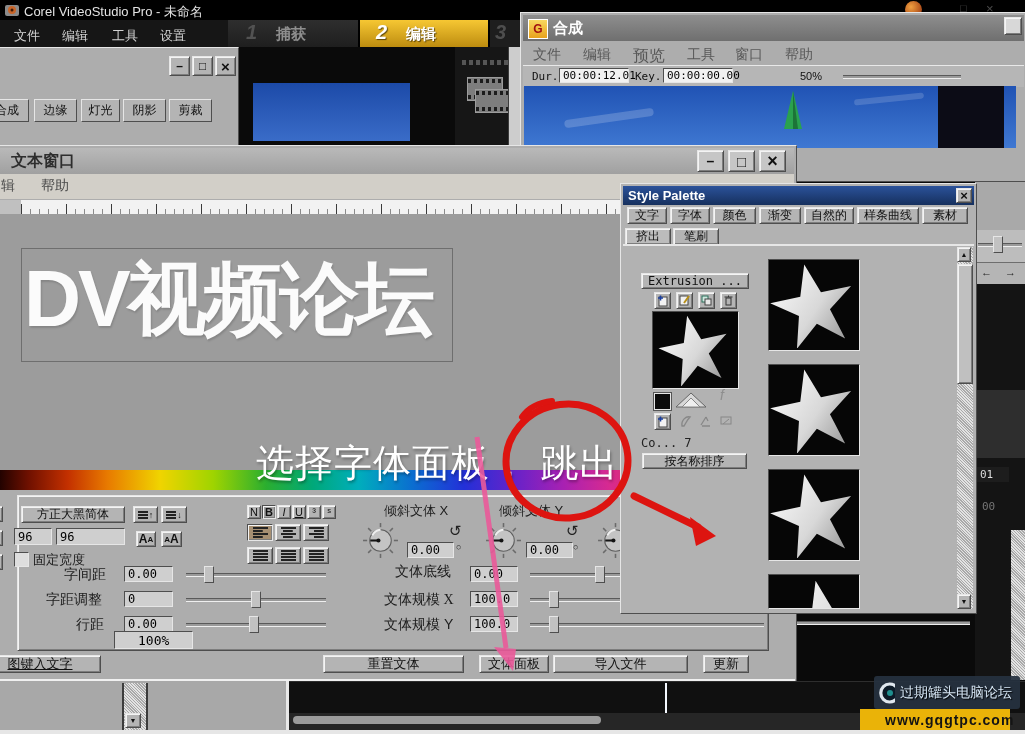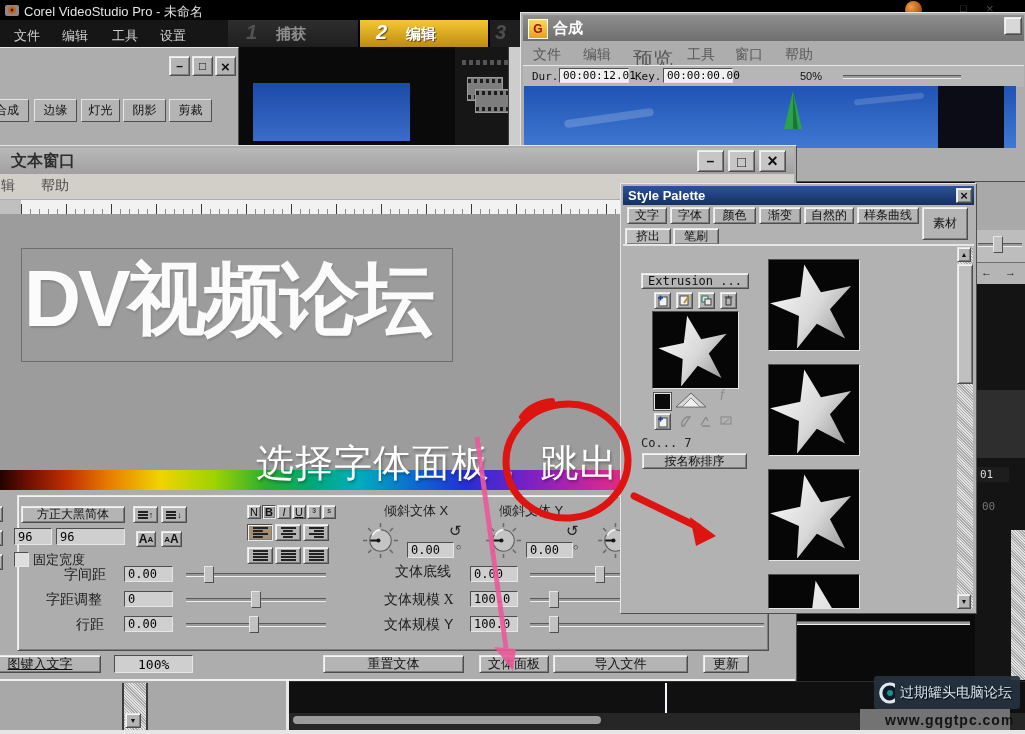--- a/index.html
+++ b/index.html
@@ -182,21 +182,21 @@
 
   <div class="abs win raised" style="left:520px;top:12px;width:505px;height:168px;">
     <div style="position:absolute;left:2px;top:2px;right:2px;height:26px;background:linear-gradient(#8e8e8e,#6f6f6f);">
       <span style="position:absolute;left:5px;top:4px;width:18px;height:18px;background:linear-gradient(#f8d860,#e8a21c);
                    color:#a01010;font:bold 12px 'Liberation Sans',sans-serif;text-align:center;line-height:18px;border:1px solid #fff;">G</span>
       <span style="position:absolute;left:30px;top:4px;font-size:15px;font-weight:bold;color:#fff;">合成</span>
       <div class="btn raised2" style="position:absolute;right:2px;top:2px;width:18px;height:18px;background:#d8d8d8;"></div>
     </div>
     <span class="abs" style="left:12px;top:33px;font-size:14px;color:#585858;">文件</span>
     <span class="abs" style="left:62px;top:33px;font-size:14px;color:#585858;">编辑</span>
-    <span class="abs" style="left:112px;top:33px;font-size:20px;color:#585858;">预览</span>
+    <span class="abs" style="left:112px;top:33px;font-size:16px;color:#585858;">预览</span>
     <span class="abs" style="left:166px;top:33px;font-size:14px;color:#585858;">工具</span>
     <span class="abs" style="left:214px;top:33px;font-size:14px;color:#585858;">窗口</span>
     <span class="abs" style="left:264px;top:33px;font-size:14px;color:#585858;">帮助</span>
 
     <div style="position:absolute;left:2px;top:52px;right:2px;height:21px;background:#b6b6b6;border-top:1px solid #e8e8e8;">
       <span class="abs" style="left:9px;top:4px;font:11px 'DejaVu Sans Mono',monospace;color:#111;">Dur.</span>
       <div class="field tfield sunken" style="position:absolute;left:36px;top:2px;width:70px;height:15px;font-size:11px;">
         <span>00:00:12.01</span>
         </div>
       <span class="abs" style="left:112px;top:4px;font:11px 'DejaVu Sans Mono',monospace;color:#111;">Key.</span>
@@ -380,21 +380,21 @@
     <span class="lab" style="position:absolute;left:391px;top:470px;font-size:14px;">文体规模 Y</span>
     <div class="field sunken" style="position:absolute;left:477px;top:470px;width:48px;height:16px;">
       <span>100.0</span>
       </div>
     <div class="slider-track" style="position:absolute;left:537px;top:477px;width:234px;"></div>
     <div class="slider-handle raised" style="position:absolute;left:556px;top:470px;"></div>
 
     <div class="btn raised2" style="position:absolute;left:-14px;top:509px;width:122px;height:18px;">
       <span style="font-size:13px;text-decoration:underline;">图键入文字</span>
       </div>
-    <div class="field sunken" style="position:absolute;left:121px;top:509px;width:79px;height:18px;font-size:13px;">
+    <div class="field sunken" style="position:absolute;left:121px;top:485px;width:79px;height:18px;font-size:13px;">
       <span style="margin-left:20px;">100%</span>
       </div>
     <div class="btn raised2" style="position:absolute;left:330px;top:509px;width:141px;height:18px;">
       <span style="font-size:13px;">重置文体</span>
       </div>
     <div class="btn raised2" style="position:absolute;left:486px;top:509px;width:70px;height:18px;">
       <span style="font-size:13px;">文体面板</span>
       </div>
     <div class="btn raised2" style="position:absolute;left:560px;top:509px;width:135px;height:18px;">
       <span style="font-size:13px;">导入文件</span>
@@ -428,21 +428,21 @@
       </div>
     <div class="btn raised2" style="position:absolute;left:138px;top:23px;width:42px;height:17px;">
         <span>渐变</span>
       </div>
     <div class="btn raised2" style="position:absolute;left:183px;top:23px;width:50px;height:17px;">
         <span>自然的</span>
       </div>
     <div class="btn raised2" style="position:absolute;left:236px;top:23px;width:62px;height:17px;">
         <span>样条曲线</span>
       </div>
-    <div class="btn raised2" style="position:absolute;left:301px;top:23px;width:46px;height:33px;">
+    <div class="btn raised2" style="position:absolute;left:301px;top:23px;width:46px;height:17px;">
         <span>素材</span>
       </div>
     <div class="btn raised2" style="position:absolute;left:4px;top:44px;width:46px;height:17px;background:#bcbcbc;">
         <span>挤出</span>
       </div>
     <div class="btn raised2" style="position:absolute;left:52px;top:44px;width:46px;height:17px;">
         <span>笔刷</span>
       </div>
     <div style="position:absolute;left:2px;top:60px;right:2px;height:2px;background:#e6e6e6;"></div>
 
@@ -574,18 +574,18 @@
   </svg>
 
   <div class="abs wm-badge" style="left:874px;top:676px;width:133px;height:33px;z-index:60;">
     <svg width="22" height="22">
       <circle cx="11" cy="11" r="10" fill="#0d1b28"></circle>
       <path d="M17,4.5 A9,9 0 1 0 17,17.5" stroke="#dfe7ee" stroke-width="3.2" fill="none"></path>
       <circle cx="11" cy="11" r="3" fill="#1f8f8f"></circle>
     </svg>
     <span style="font-size:14px;color:#d6e6f4;text-shadow:1px 1px 1px #000;white-space:nowrap;">过期罐头电脑论坛</span>
   </div>
-  <div class="abs" style="left:860px;top:709px;width:150px;height:21px;background:#737373;z-index:60;display:flex;align-items:center;gap:16px;">
+  <div class="abs" style="left:860px;top:709px;width:150px;height:21px;background:#eab308;z-index:60;display:flex;align-items:center;gap:16px;">
     <span style="width:12px;height:12px;margin:0 5px 0 4px;background:#c82418;display:inline-block;box-shadow:inset 2px 2px 0 #fff;"></span>
     <span style="font-size:14px;font-weight:bold;color:#141414;letter-spacing:1px;">www.gqgtpc.com</span>
   </div>
 
 </div>
 
 </body></html>

